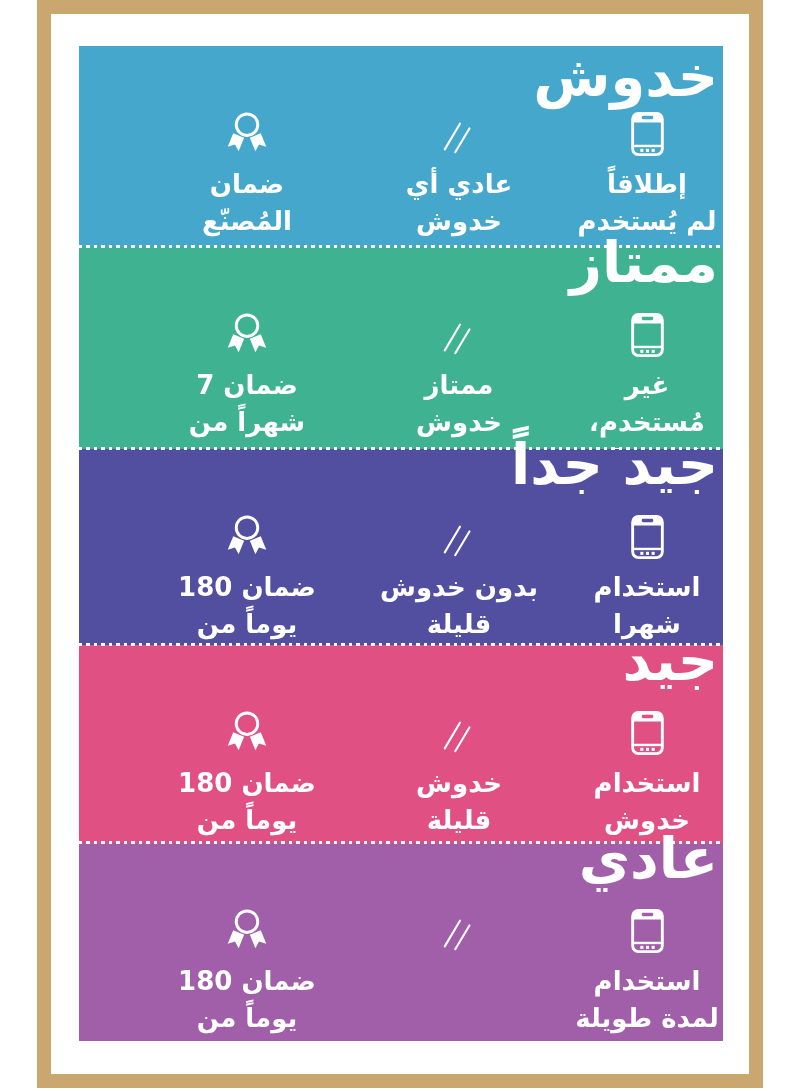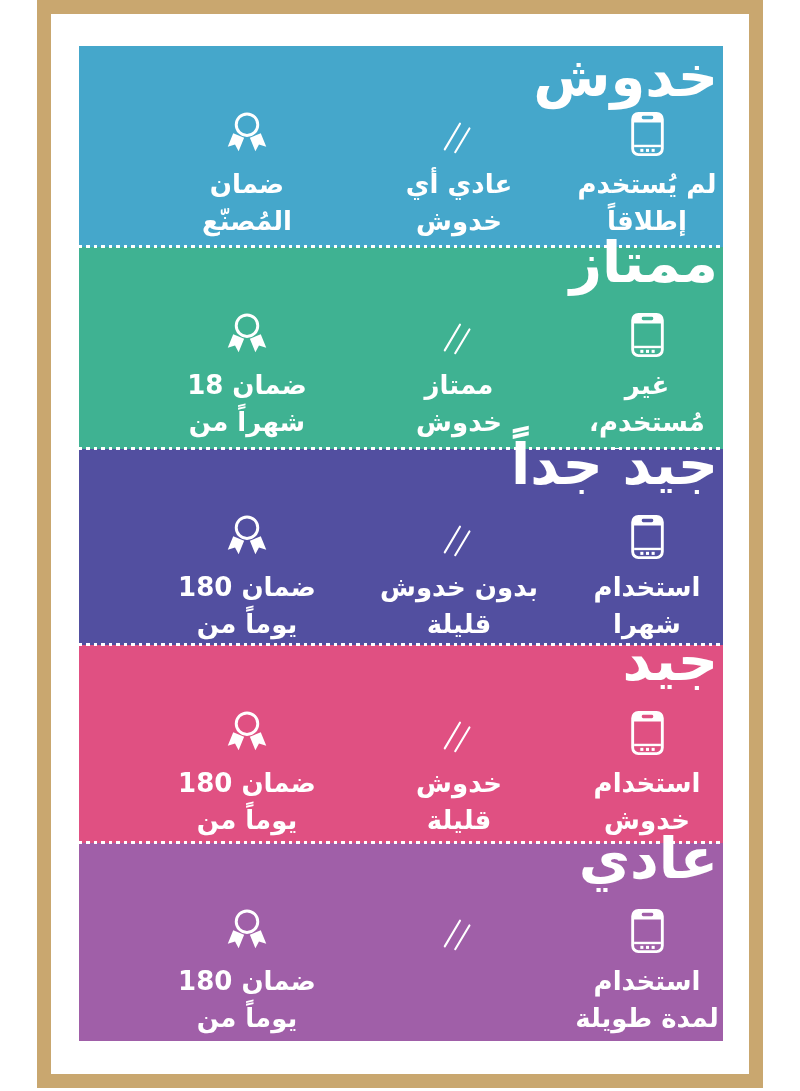--- a/index.html
+++ b/index.html
@@ -101,22 +101,22 @@
             <svg width="33" height="44" viewBox="0 0 34 46">
               <rect x="1.5" y="1.5" width="31" height="43" rx="6" fill="none" stroke="#fff" stroke-width="3"></rect>
               <path d="M7.5,1.5 h19 a6,6 0 0 1 6,6 v3.5 h-31 v-3.5 a6,6 0 0 1 6,-6 z" fill="#fff"></path>
               <rect class="speaker" x="11" y="4" width="12" height="3.5" rx="1.5"></rect>
               <line x1="3" y1="35.5" x2="31" y2="35.5" stroke="#fff" stroke-width="2.5"></line>
               <rect x="9.5" y="38.5" width="3.2" height="3.2" fill="#fff"></rect>
               <rect x="15.4" y="38.5" width="3.2" height="3.2" fill="#fff"></rect>
               <rect x="21.3" y="38.5" width="3.2" height="3.2" fill="#fff"></rect>
             </svg>
           </div>
+          <div class="cell-line">إطلاقاً</div>
           <div class="cell-line">لم يُستخدم</div>
-          <div class="cell-line">إطلاقاً</div>
         </div>
         <div class="cell">
           <div class="icon-box">
             <svg width="38" height="38" viewBox="0 0 40 40">
               <line x1="5" y1="33" x2="21" y2="6" stroke="#fff" stroke-width="2.2" stroke-linecap="round"></line>
               <line x1="16" y1="36" x2="31" y2="11" stroke="#fff" stroke-width="2.2" stroke-linecap="round"></line>
             </svg>
           </div>
           <div class="cell-line">عادي أي</div>
           <div class="cell-line">خدوش</div>
@@ -164,21 +164,21 @@
           <div class="cell-line">خدوش</div>
         </div>
         <div class="cell">
           <div class="icon-box">
             <svg width="44" height="45" viewBox="0 0 44 46">
               <circle cx="22" cy="14" r="11" fill="none" stroke="#fff" stroke-width="3"></circle>
               <polygon points="-6,0 6,0 6,15 0,10 -6,15" fill="#fff" transform="translate(13.5,25) rotate(22)"></polygon>
               <polygon points="-6,0 6,0 6,15 0,10 -6,15" fill="#fff" transform="translate(30.5,25) rotate(-22)"></polygon>
             </svg>
           </div>
-          <div class="cell-line">ضمان 18</div>
+          <div class="cell-line">ضمان 7</div>
           <div class="cell-line">شهراً من</div>
         </div>
       </div>
     </section>
 
     <section class="band b3" style="--band: #524fa0;">
       <h1 class="title">جيد جداً</h1>
       <div class="cols">
         <div class="cell">
           <div class="icon-box">

